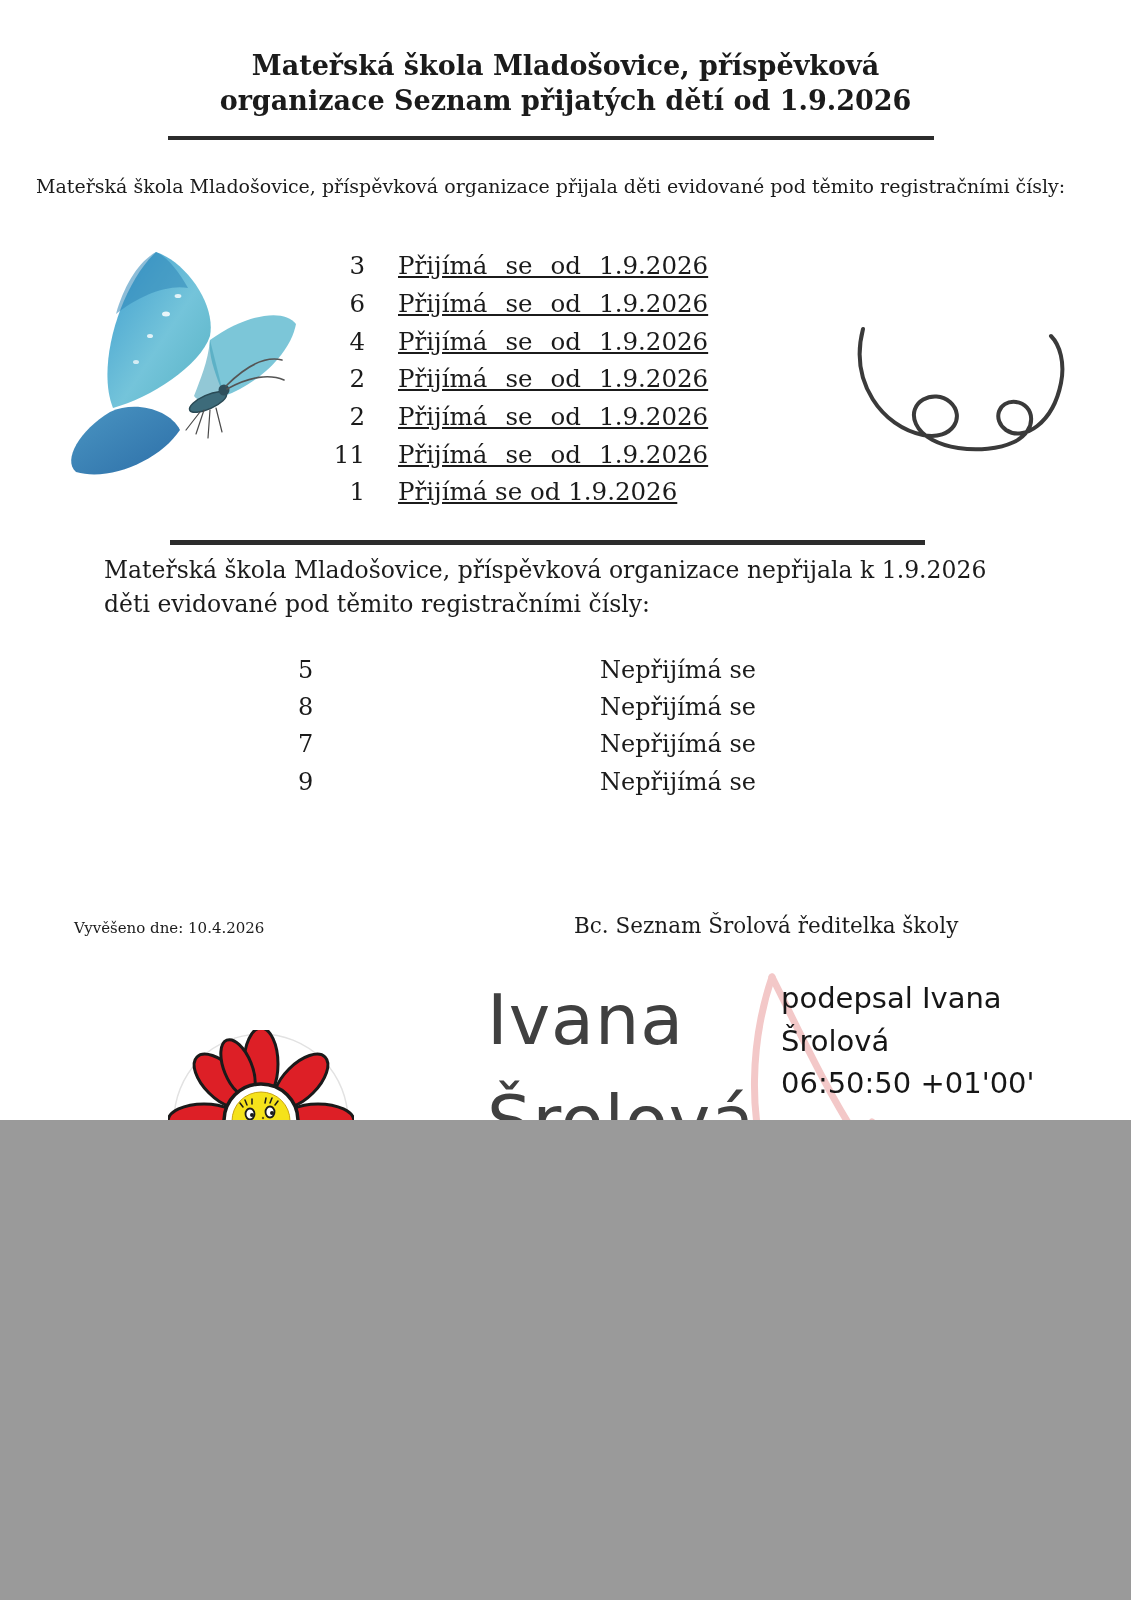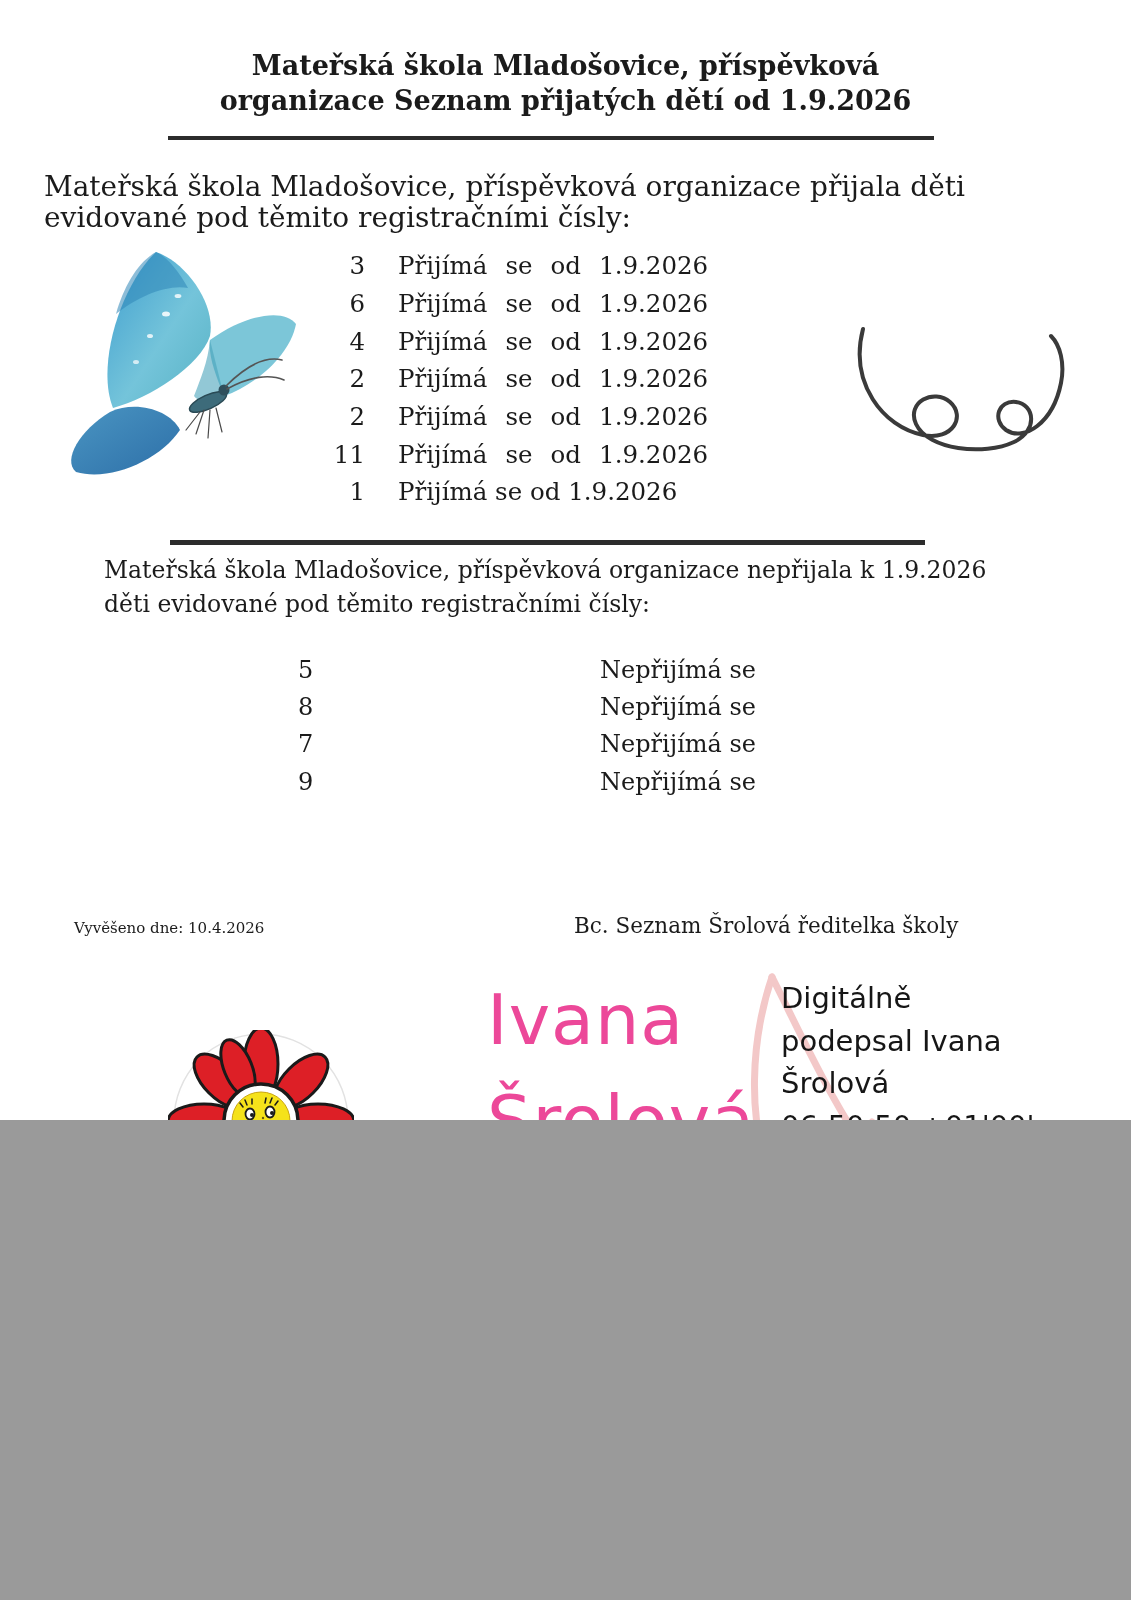--- a/index.html
+++ b/index.html
@@ -2,38 +2,38 @@
 <html><head>
 <meta charset="utf-8">
 <style>
   html,body{margin:0;padding:0;background:#9a9a9a;}
   .page{position:relative;width:1131px;height:1120px;margin:0 auto;background:#ffffff;
         font-family:"DejaVu Serif",serif;color:#1b1b1b;overflow:hidden;}
   .abs{position:absolute;}
   .doc-title{left:0;top:48px;width:100%;text-align:center;font-weight:bold;
              font-size:27px;line-height:35px;}
   .title-underline{left:168px;top:136px;width:766px;height:4px;background:#2c2c2c;}
-  .intro{left:44px;top:171px;width:1062px;font-size:28px;line-height:31px;}
+  .intro{left:36px;top:171px;width:1062px;font-size:19px;line-height:31px;}
   .butterfly{left:58px;top:244px;}
   .doodle{left:853px;top:323px;}
   .acc-list{left:297px;top:247px;width:440px;}
   .acc-row{display:flex;height:37.7px;align-items:center;font-size:24.5px;}
   .acc-num{width:68px;text-align:right;}
-  .acc-txt{margin-left:33px;}
+  .acc-txt{margin-left:33px;text-decoration:underline;}
   .wide .acc-txt{word-spacing:0.42em;}
   .divider{left:170px;top:540px;width:755px;height:5px;background:#2c2c2c;}
   .heading2{left:104px;top:553px;width:924px;font-weight:normal;font-size:23.5px;line-height:34px;}
   .rej-list{left:298px;top:651px;width:520px;}
   .rej-row{display:flex;height:37.4px;align-items:center;font-size:24px;}
   .rej-num{width:32px;}
   .rej-txt{margin-left:270px;}
   .posted{left:74px;top:919px;font-size:15px;}
   .director{left:574px;top:913px;font-size:21.5px;}
   .sig-name{left:487px;top:970px;font-family:"DejaVu Sans",sans-serif;font-size:70px;
-            line-height:101px;color:#ec4899;letter-spacing:1px;}
+            line-height:101px;color:#404040;letter-spacing:1px;}
   .sig-logo{left:688px;top:972px;}
   .sig-details{left:781px;top:977px;font-family:"DejaVu Sans",sans-serif;font-size:29px;
                line-height:42.5px;color:#161616;}
   .flower{left:168px;top:1030px;}
   .collage{left:0;top:1210px;z-index:1;}
   .banner{left:252px;top:1492px;z-index:3;font-weight:bold;font-size:83px;line-height:92px;
           font-family:"DejaVu Serif",serif;white-space:pre;letter-spacing:2px;}
   .banner span{display:inline-block;}
 </style>
 </head>
@@ -149,21 +149,20 @@
   <svg class="abs sig-logo" width="210" height="252" viewBox="0 0 210 252">
     <g stroke="#f3c8c8" stroke-width="7" fill="none" stroke-linecap="round">
       <path d="M84,5 C62,70 60,150 82,200 C94,226 118,236 130,222 C140,208 128,190 112,194 C92,199 80,228 90,250"></path>
       <path d="M84,5 C112,60 152,150 198,205"></path>
       <path d="M30,250 C90,235 152,200 184,150"></path>
     </g>
     <text x="192" y="190" font-size="14" fill="#cfa9a9" font-family="DejaVu Sans, sans-serif">®</text>
   </svg>
 
   <div class="abs sig-details" id="sig-details">
-      <div>Digitálně</div>
       <div>podepsal Ivana</div>
       <div>Šrolová</div>
       <div>06:50:50 +01'00'</div>
     </div>
 
   <svg class="abs flower" width="186" height="182" viewBox="0 0 186 182">
     <circle cx="93" cy="91" r="87" fill="#ffffff" stroke="#e2e2e2" stroke-width="1.5"></circle>
     <g>
       <g fill="#dd1f26" stroke="#1a1a1a" stroke-width="3">
         <ellipse cx="93" cy="34" rx="17" ry="36"></ellipse>

